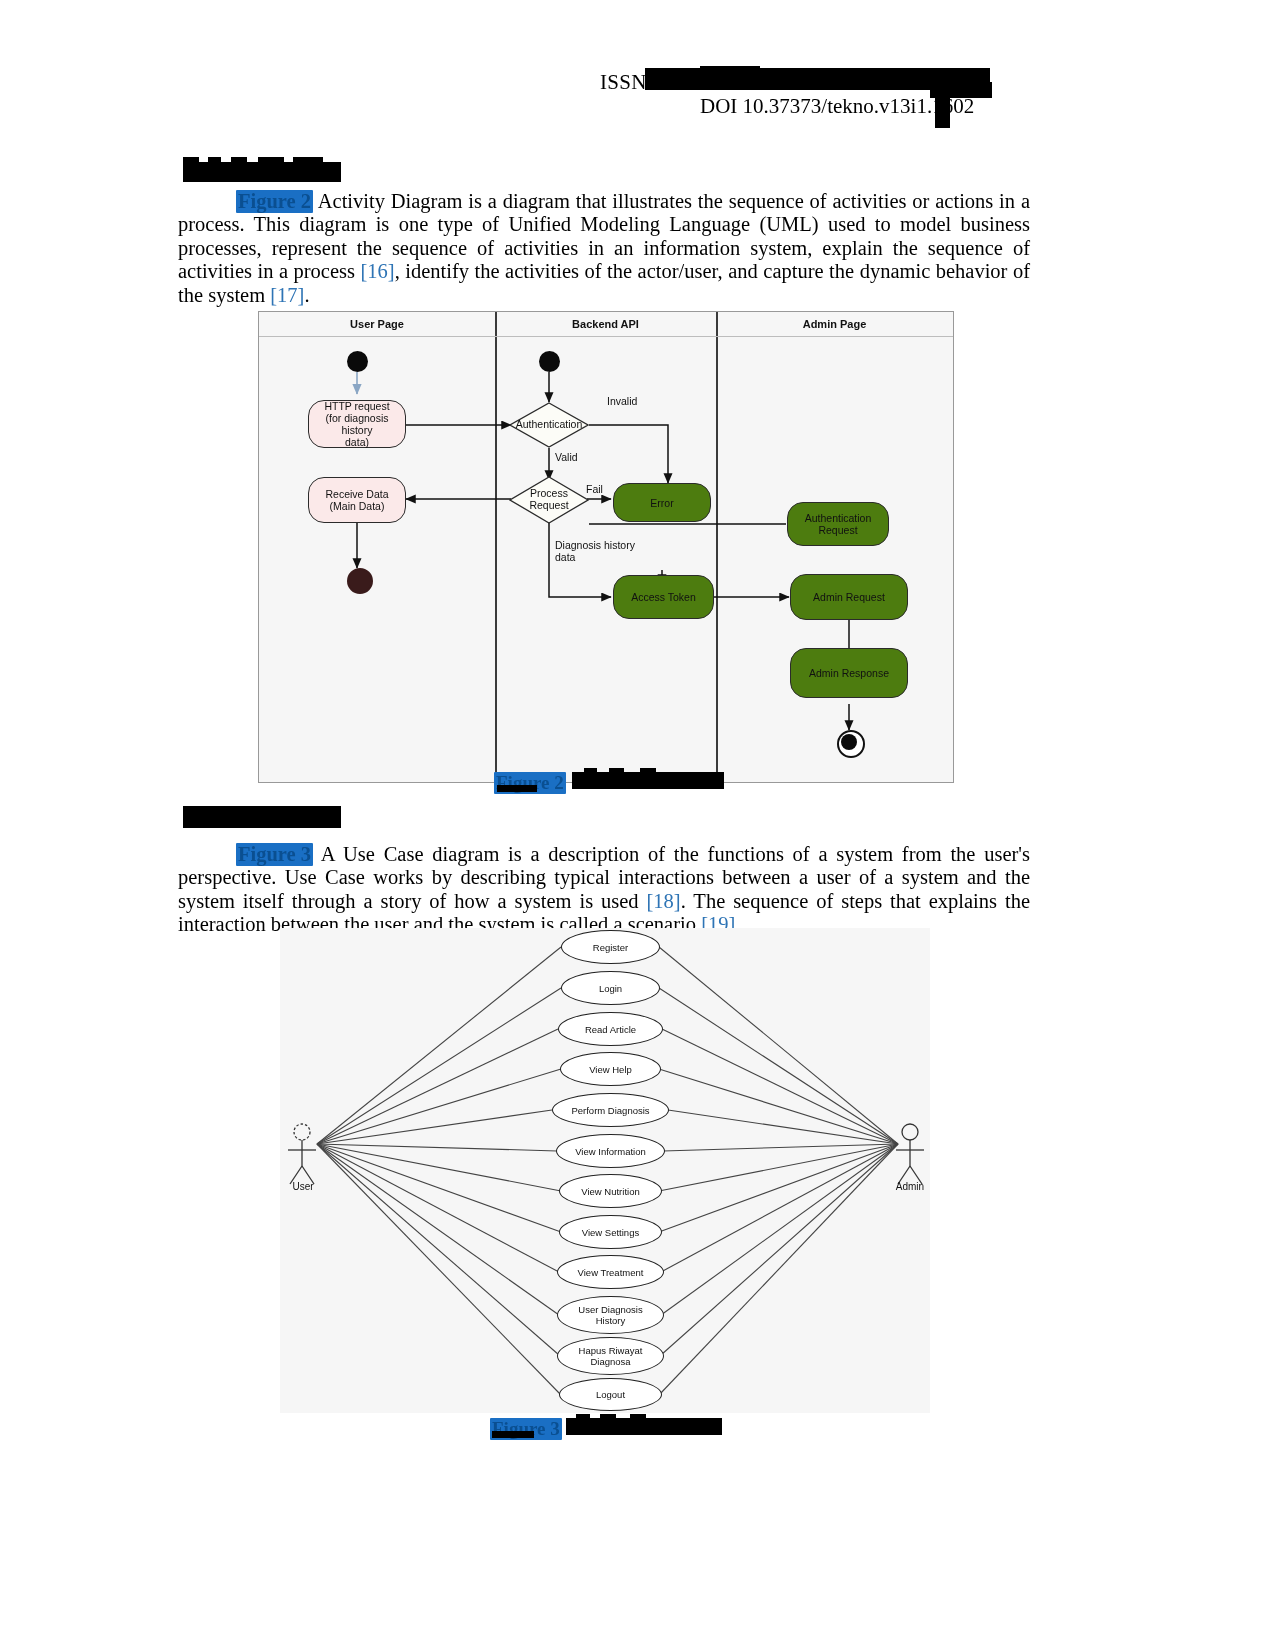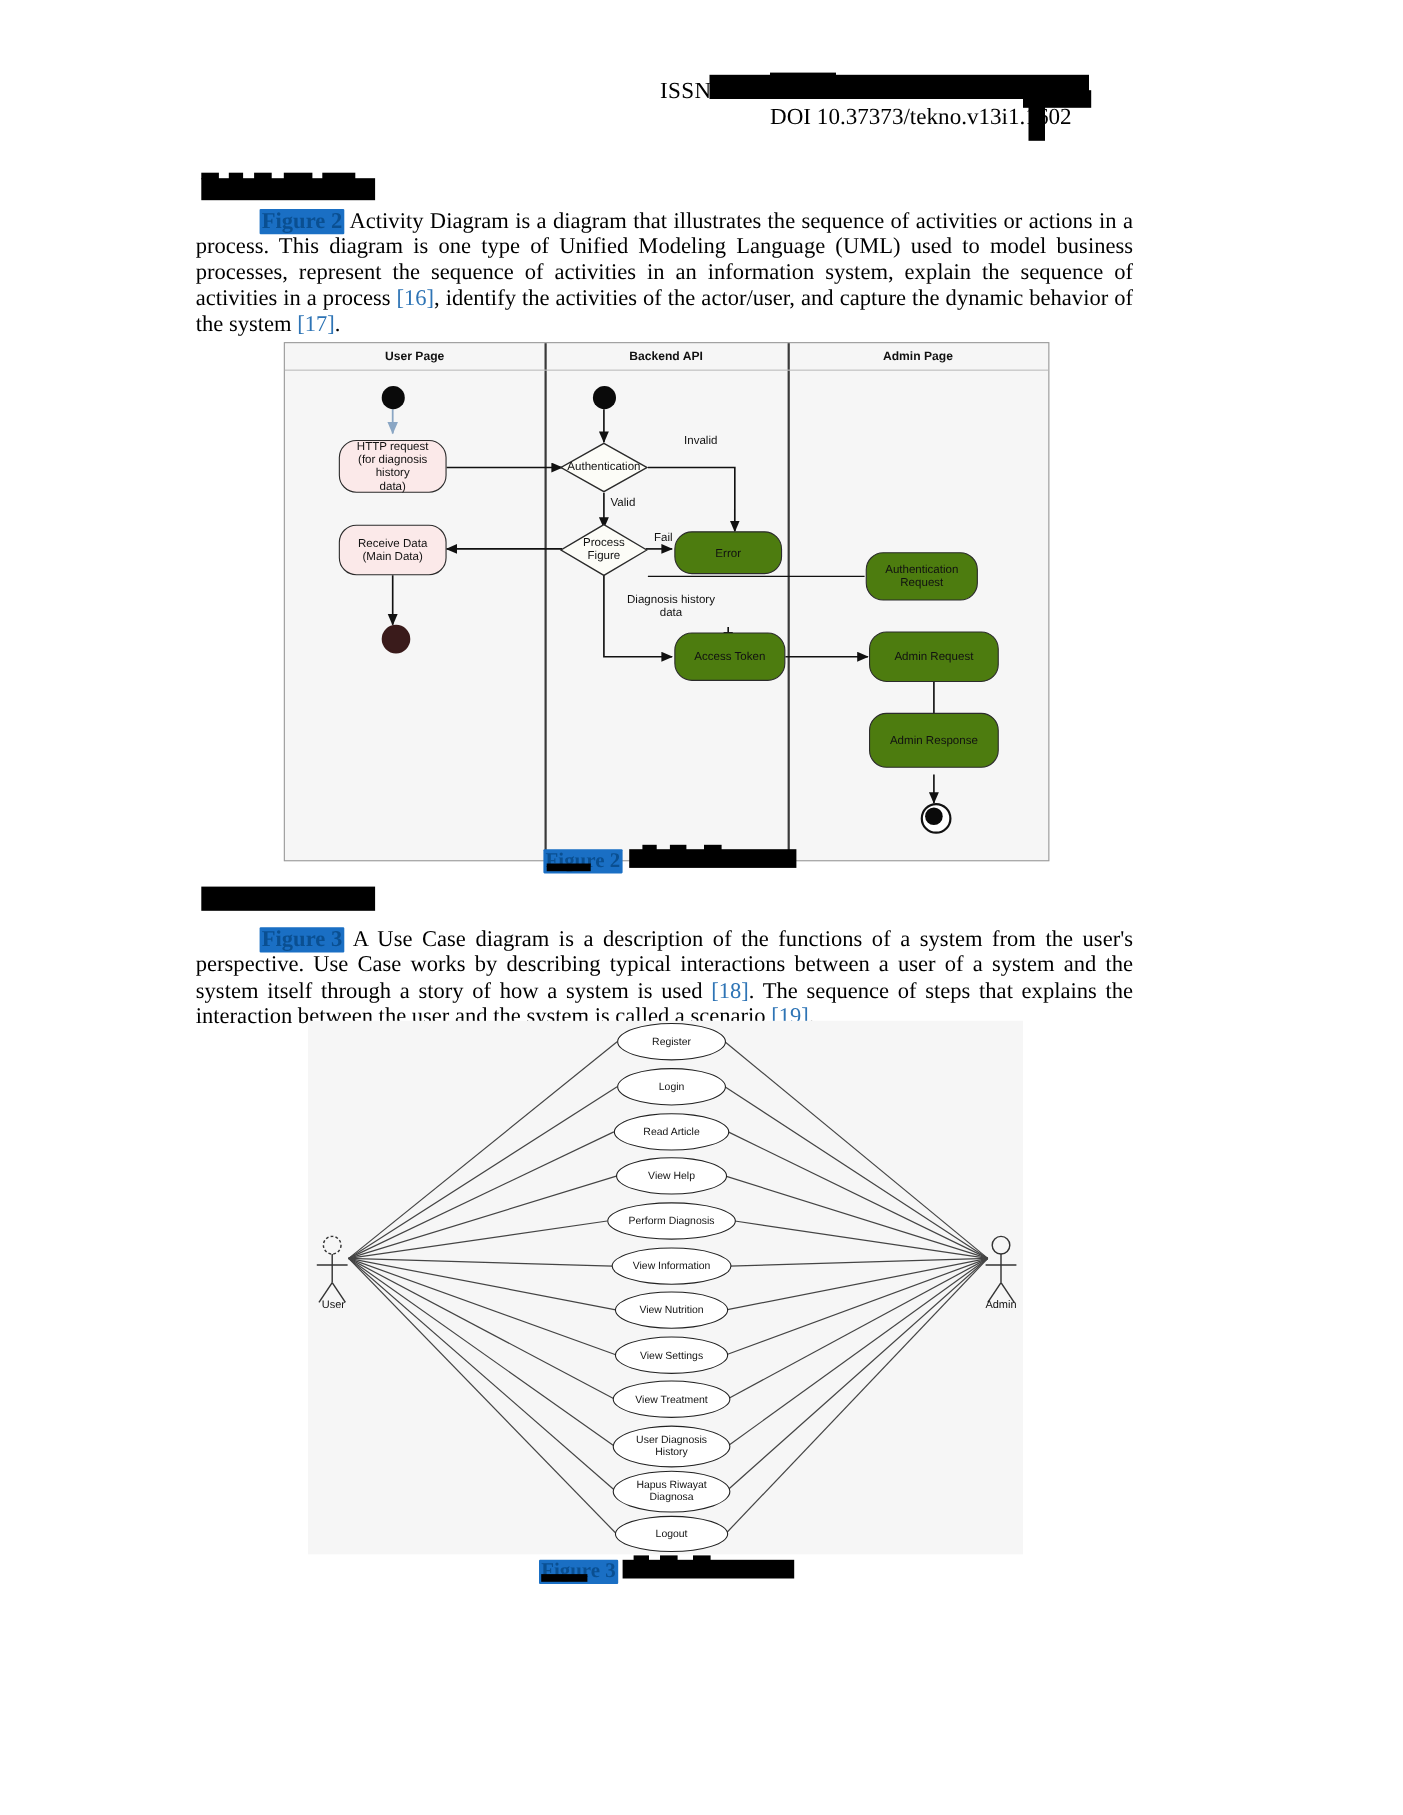--- a/index.html
+++ b/index.html
@@ -47,21 +47,21 @@
   .node-pink{background:#fbe9e9;border:1.3px solid #2b2b2b;}
   .node-white{background:#4d7c0f;border:1.3px solid #2b2b2b;}
   .diamond-wrap{position:absolute;}
   .diamond-wrap svg{position:absolute;left:0;top:0;}
   .diamond-label{position:absolute;width:100%;text-align:center;
         font-family:"Liberation Sans",sans-serif;font-size:10.5px;line-height:11.5px;color:#111;}
   .dot-start{position:absolute;border-radius:50%;background:#0a0a0a;}
   .dot-end-outer{position:absolute;border-radius:50%;border:2px solid #111;background:#fff;}
   .dot-end-inner{position:absolute;border-radius:50%;background:#0a0a0a;}
   .edge-label{position:absolute;font-family:"Liberation Sans",sans-serif;font-size:10.5px;
-        color:#111;line-height:11.5px;text-align:center;}
+        color:#111;line-height:11.5px;}
   .svg-layer{position:absolute;left:0;top:0;pointer-events:none;}
 
   
   #usecase-figure{left:280px;top:928px;width:650px;height:485px;}
   .uc-ellipse{position:absolute;border:1.4px solid #222;border-radius:50%;
         background:#fff;display:flex;align-items:center;justify-content:center;
         font-family:"Liberation Sans",sans-serif;font-size:9.5px;line-height:11px;
         text-align:center;color:#111;box-sizing:border-box;}
   .actor-label{position:absolute;font-family:"Liberation Sans",sans-serif;font-size:10px;color:#111;text-align:center;}
 </style>
@@ -154,21 +154,21 @@
       <svg width="80" height="46">
           <polygon points="40,1 79,23 40,45 1,23" fill="#fcfcf7" stroke="#2b2b2b" stroke-width="1.3"></polygon>
         </svg>
       <div class="diamond-label" style="top:17px;">Authentication</div>
     </div>
     <div class="diamond-wrap" style="left:250px;top:164px;width:80px;height:48px;">
       <svg width="80" height="48">
           <polygon points="40,1 79,24 40,47 1,24" fill="#fcfcf7" stroke="#2b2b2b" stroke-width="1.3"></polygon>
         </svg>
       <div class="diamond-label" style="top:12px;white-space:pre-line;">Process
-Figure</div>
+Request</div>
     </div>
 
     <div class="node node-white" style="left:354px;top:171px;width:98px;height:39px;">Error</div>
     <div class="node node-white" style="left:354px;top:263px;width:101px;height:44px;">Access Token</div>
 
     <div class="node node-white" style="left:528px;top:190px;width:102px;height:44px;white-space:pre-line;">Authentication
 Request</div>
     <div class="node node-white" style="left:531px;top:262px;width:118px;height:46px;">Admin Request</div>
     <div class="node node-white" style="left:531px;top:336px;width:118px;height:50px;">Admin Response</div>
 

